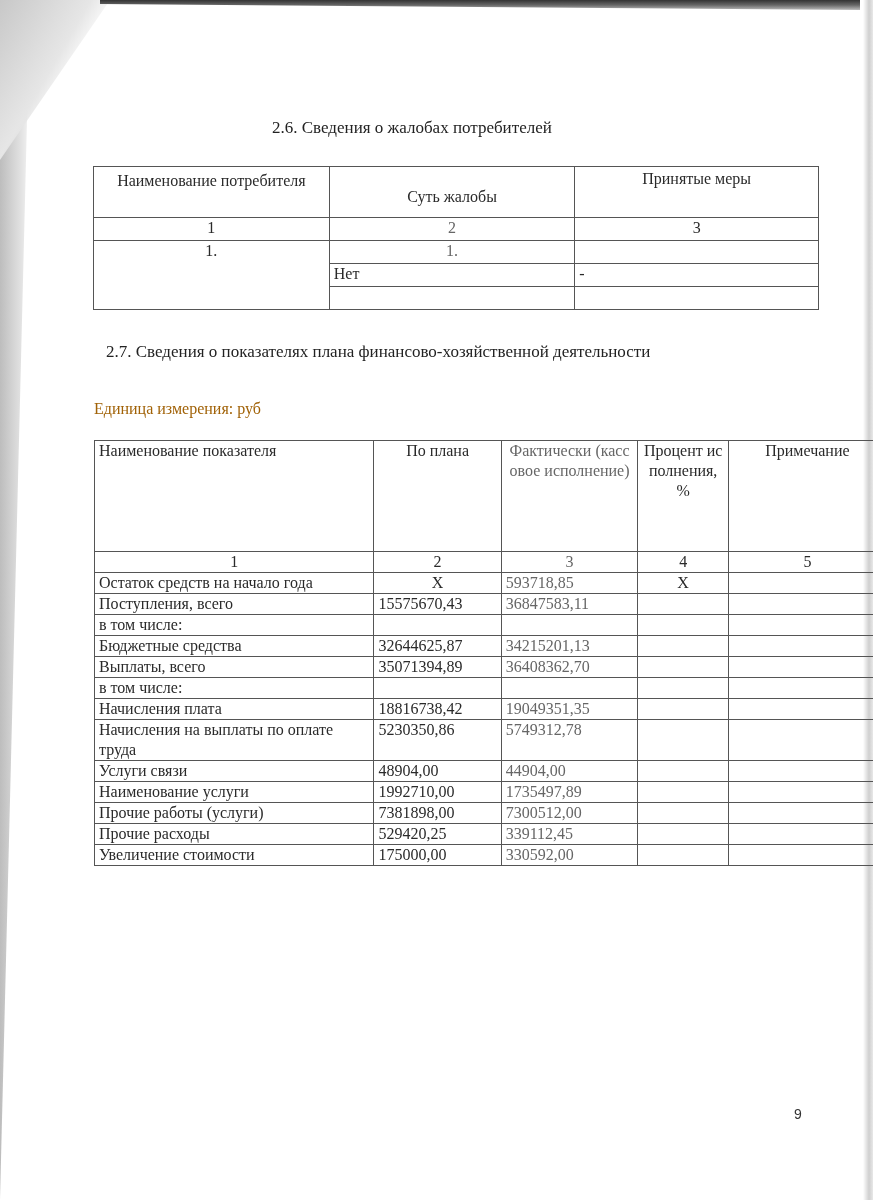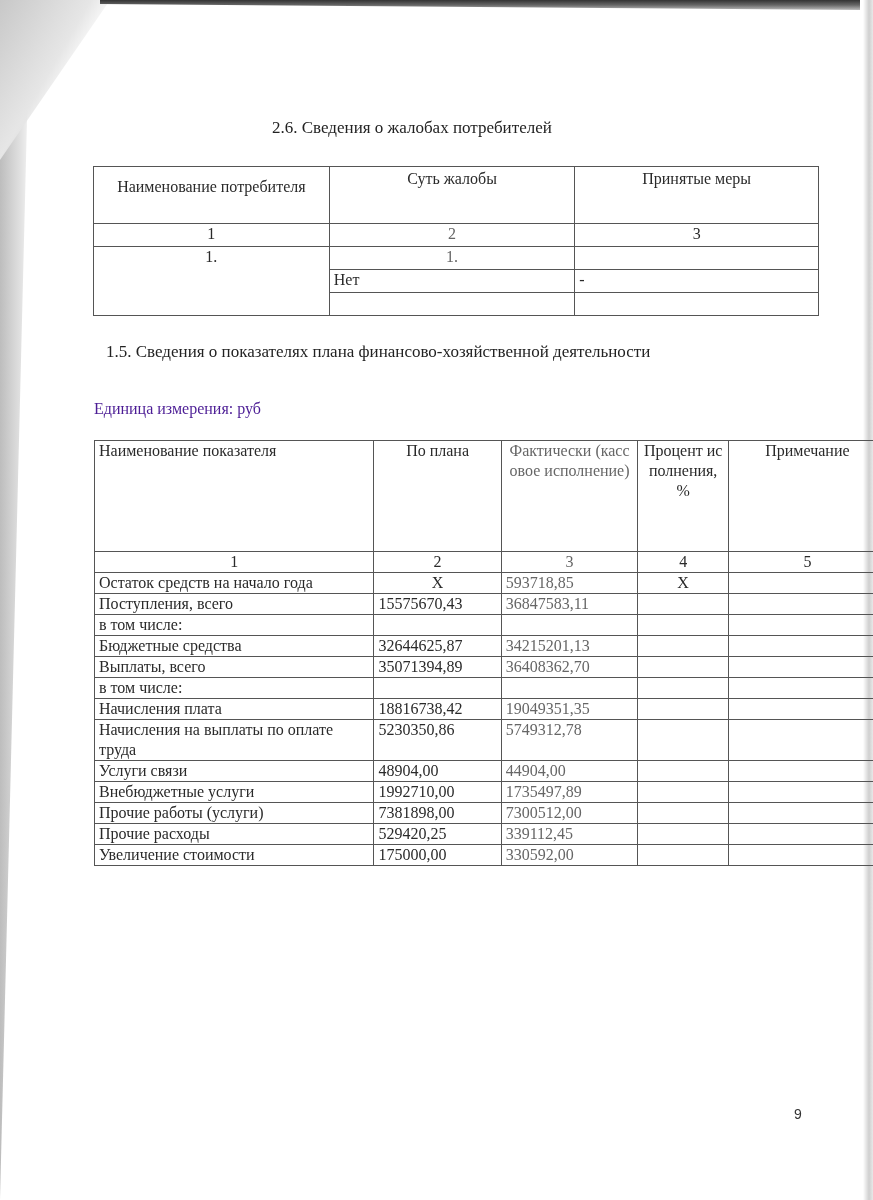--- a/index.html
+++ b/index.html
@@ -26,21 +26,21 @@
   }
   .right-edge {
     position: absolute; right: 0; top: 0; width: 10px; height: 1200px;
     background: linear-gradient(90deg, #ffffff, #cfcfcf 60%, #e8e8e8);
   }
   .heading {
     position: absolute; font-weight: normal; font-size: 17px; color: #222;
     white-space: nowrap;
   }
   .unit-line {
-    position: absolute; left: 94px; top: 400px; font-size: 16px; color: #4c1d95;
+    position: absolute; left: 94px; top: 400px; font-size: 16px; color: #a16207;
   }
   table {
     position: absolute; border-collapse: collapse; font-size: 16px;
   }
   td, th {
     border: 1px solid #555; padding: 0 4px; vertical-align: top;
     font-weight: normal; line-height: 20px;
   }
   .center { text-align: center; }
   .light { color: #666; }
@@ -64,22 +64,22 @@
 <div class="heading" style="left:272px; top:118px;">2.6. Сведения о жалобах потребителей</div>
 
 <table id="t1">
   <colgroup>
       <col style="width:236px">
       <col style="width:246px">
       <col style="width:244px">
     </colgroup>
   <tbody>
       <tr>
-    <th class="center" style="height:46px; padding-top:10px;margin-top:40px;">Наименование потребителя</th>
-    <th class="center" style="padding-top:2px;margin-left:48px;">Суть жалобы</th>
+    <th class="center" style="height:46px; padding-top:4px;margin-top:40px;">Наименование потребителя</th>
+    <th class="center" style="padding-top:20px;margin-left:48px;">Суть жалобы</th>
     <th class="center" style="padding-top:2px;">Принятые меры</th>
   </tr>
   <tr>
     <td class="center">1</td>
     <td class="center light">2</td>
     <td class="center">3</td>
   </tr>
   <tr>
     <td class="center" rowspan="3">1.</td>
     <td class="center light">1.</td>
@@ -89,21 +89,21 @@
     <td>Нет</td>
     <td>-</td>
   </tr>
   <tr>
     <td></td>
     <td></td>
   </tr>
 </tbody>
   </table>
 
-<div class="heading" style="left:106px; top:342px;">1.5. Сведения о показателях плана финансово-хозяйственной деятельности</div>
+<div class="heading" style="left:106px; top:342px;">2.7. Сведения о показателях плана финансово-хозяйственной деятельности</div>
 <div class="unit-line">Единица измерения: руб</div>
 
 <table id="t2">
   <colgroup>
     <col style="width:235px">
       <col style="width:107px">
       <col style="width:115px">
       <col style="width:76px">
       <col style="width:133px">
   </colgroup>
@@ -181,21 +181,21 @@
         <td></td>
       </tr>
       <tr>
         <td>Услуги связи</td>
         <td class="wrapnum">48904,00</td>
         <td class="light wrapnum">44904,00</td>
         <td class="center"></td>
         <td></td>
       </tr>
       <tr>
-        <td>Внебюджетные услуги</td>
+        <td>Наименование услуги</td>
         <td class="wrapnum">1992710,00</td>
         <td class="light wrapnum">1735497,89</td>
         <td class="center"></td>
         <td></td>
       </tr>
       <tr>
         <td>Прочие работы (услуги)</td>
         <td class="wrapnum">7381898,00</td>
         <td class="light wrapnum">7300512,00</td>
         <td class="center"></td>

